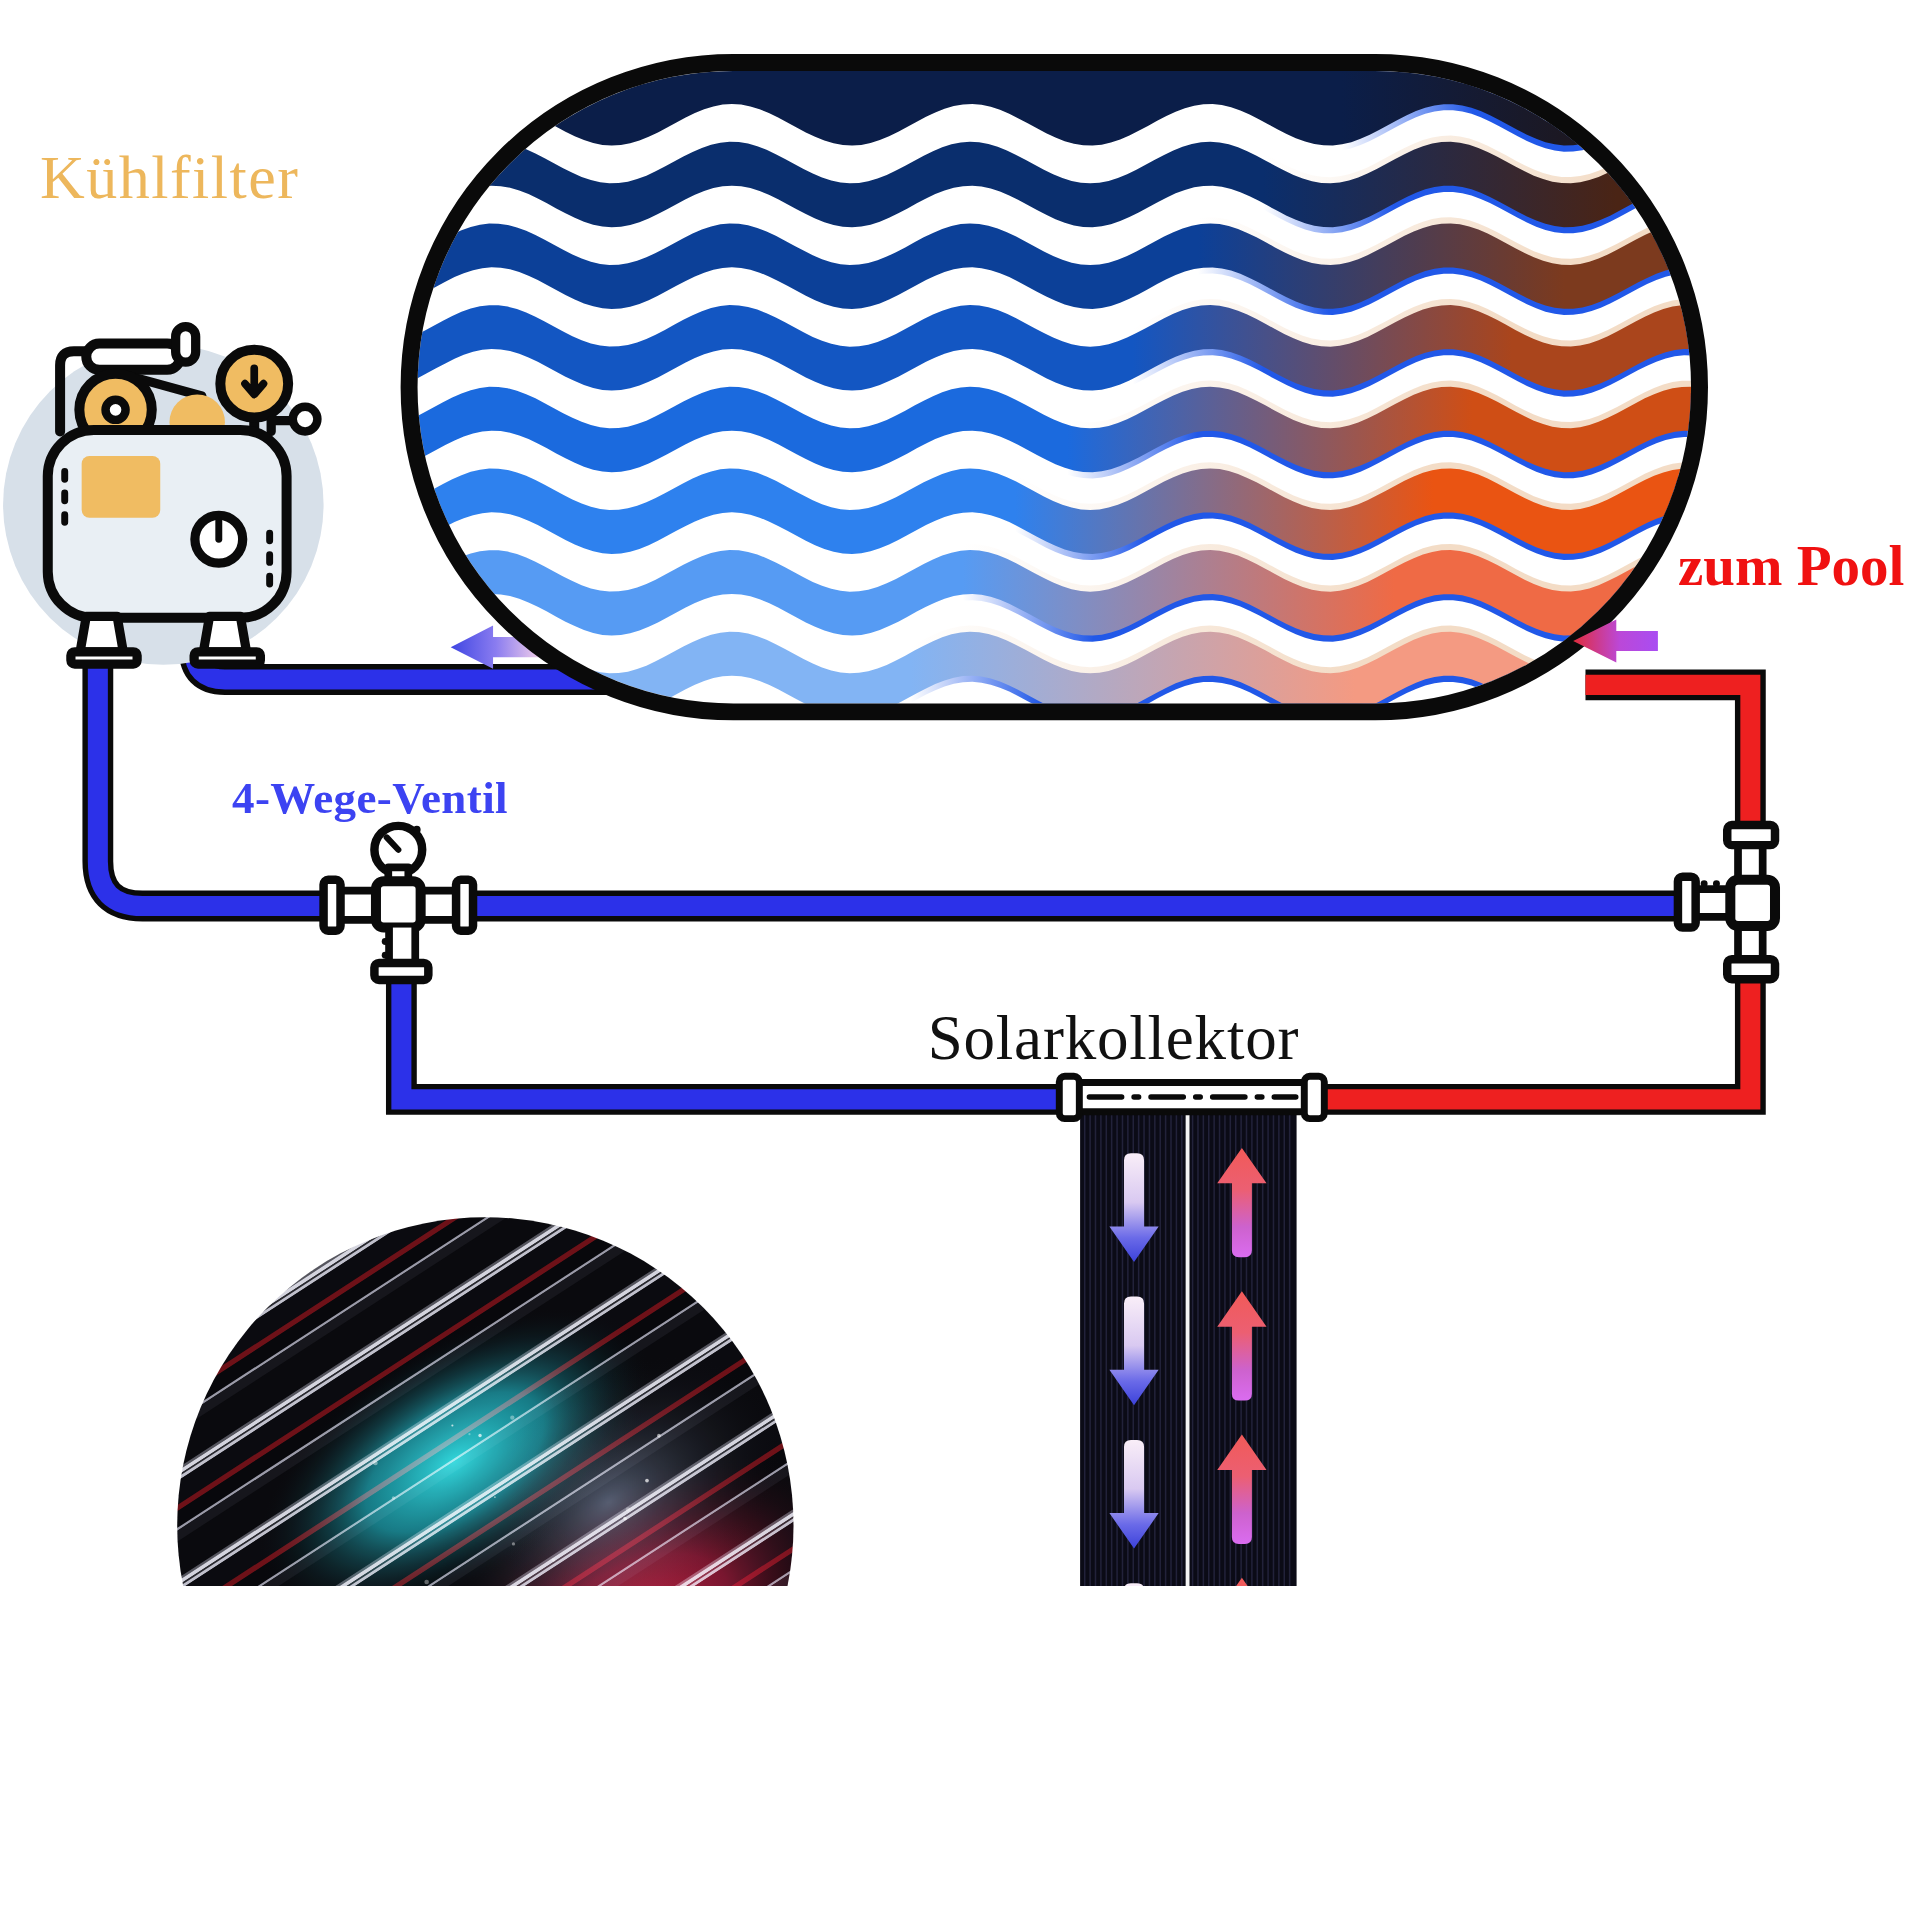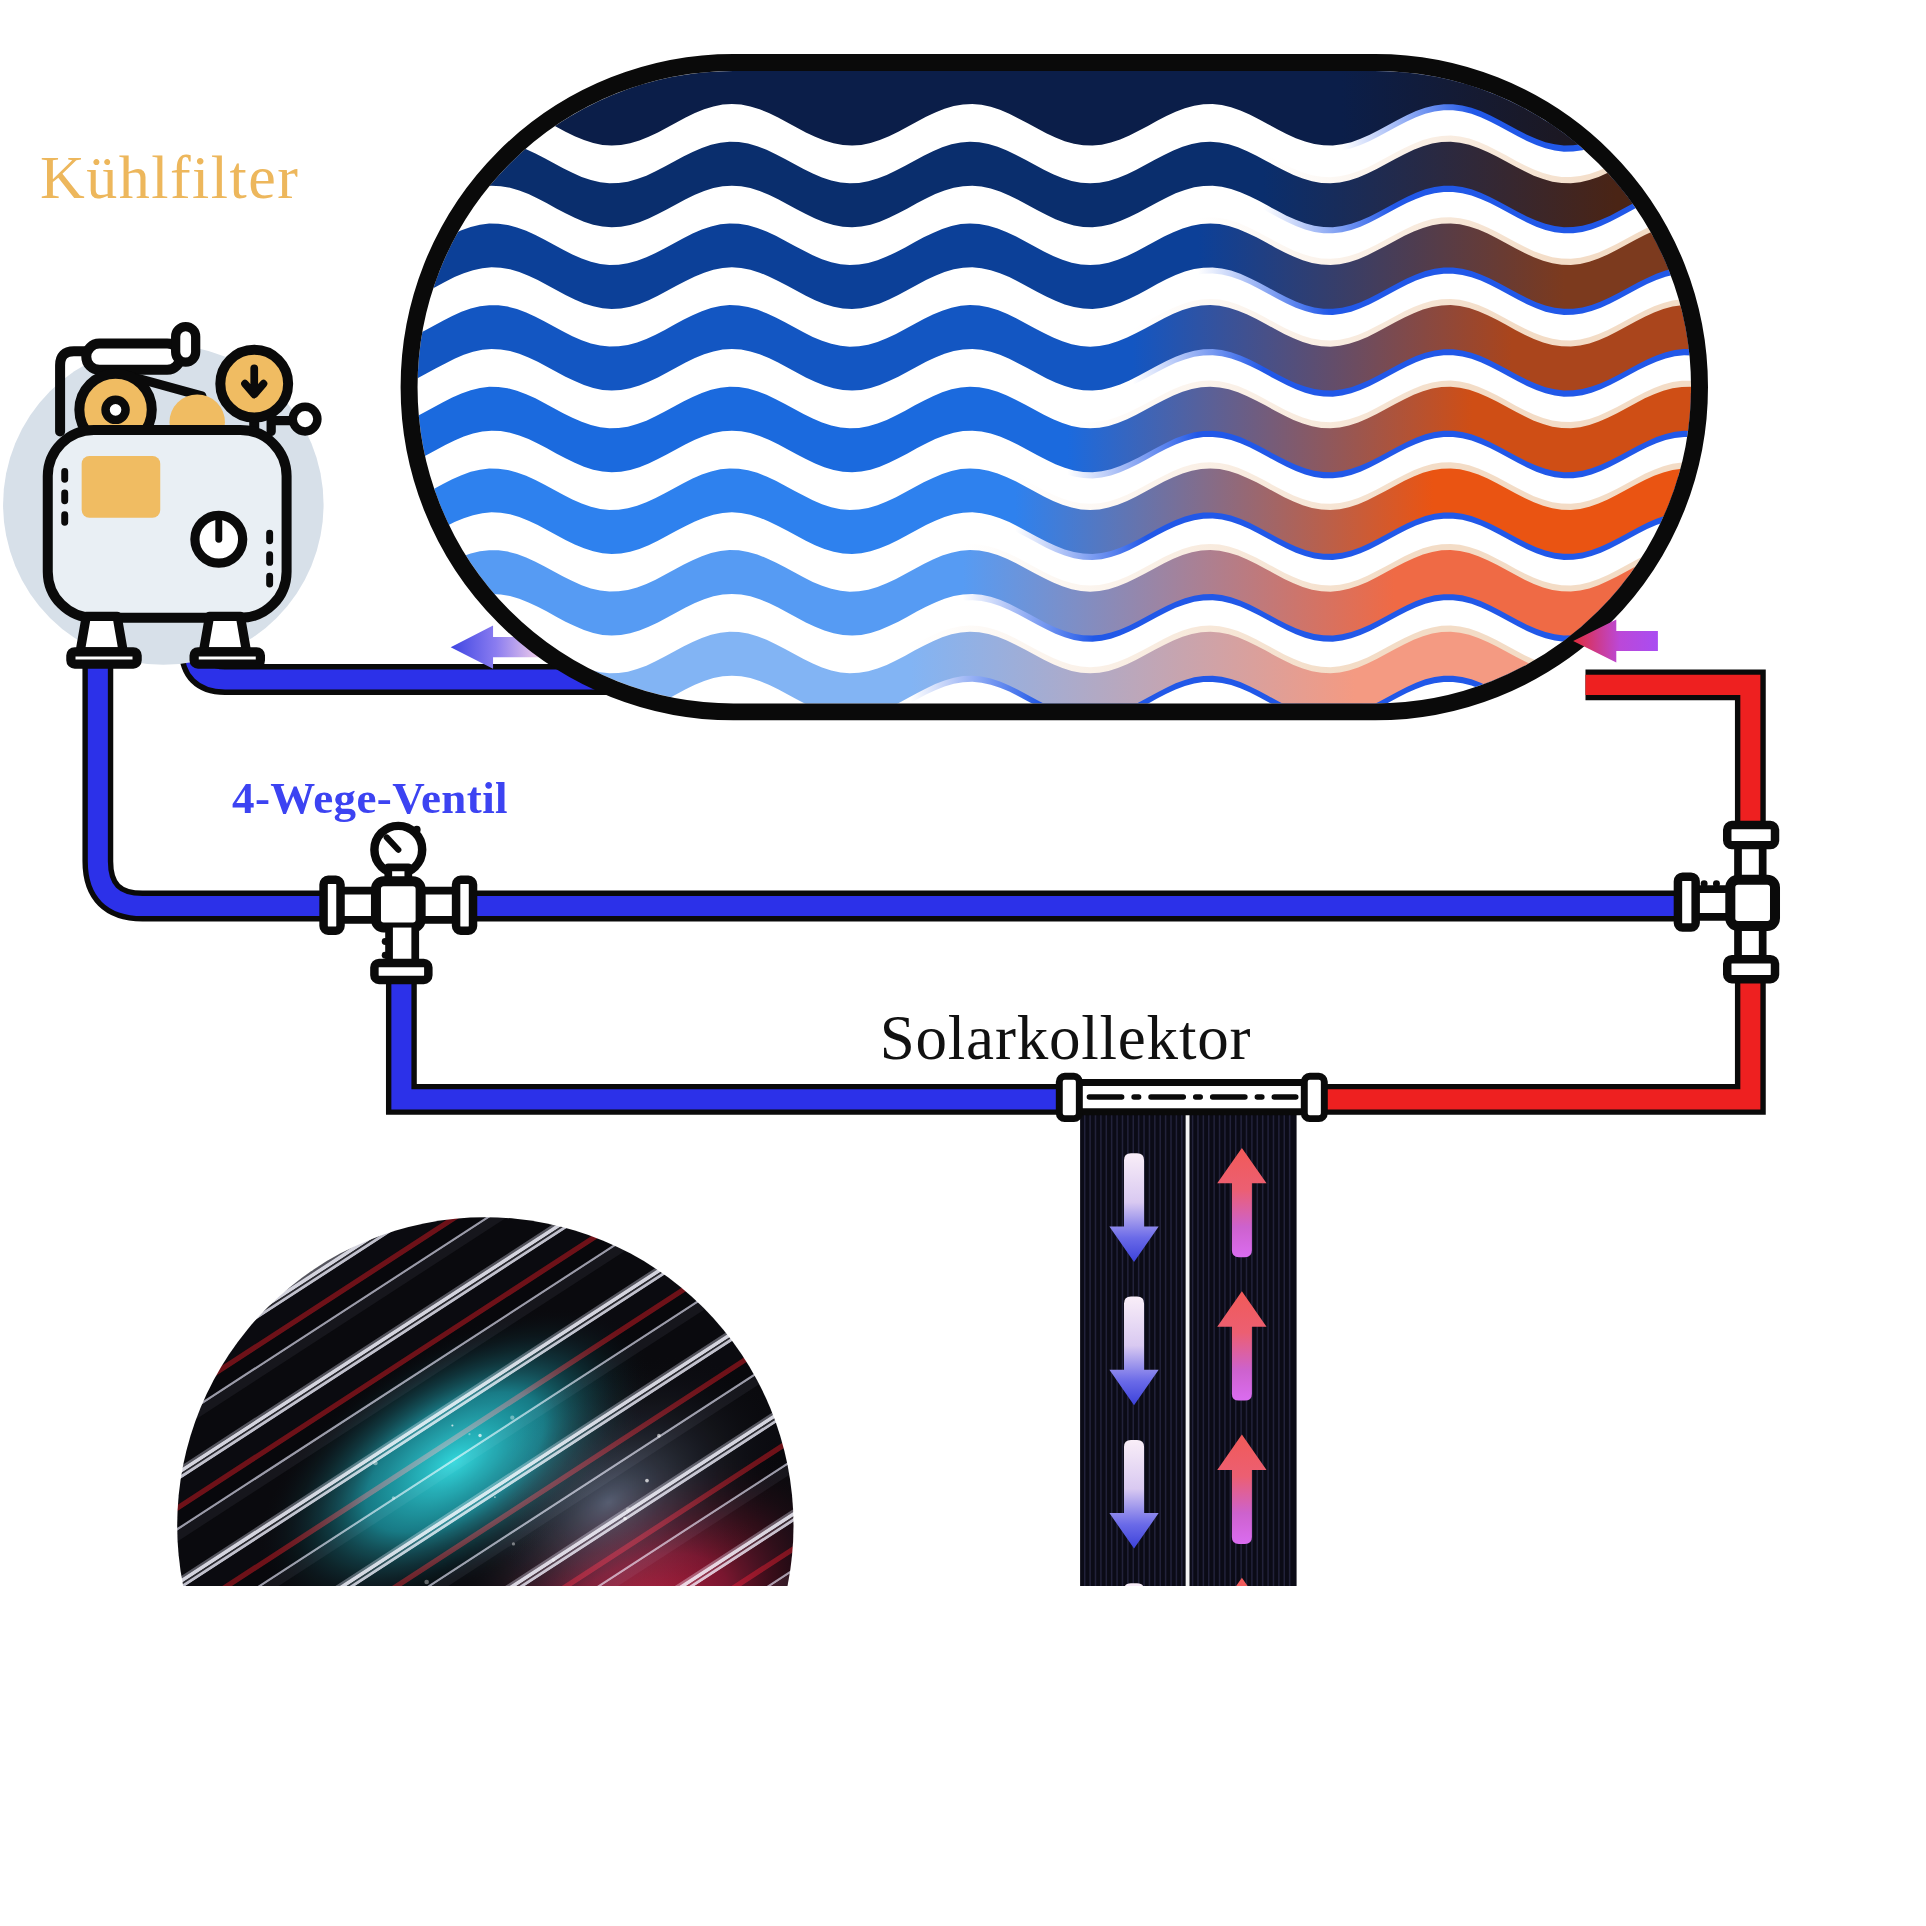--- a/index.html
+++ b/index.html
@@ -4,21 +4,21 @@
 <style>
   html,body{margin:0;padding:0;background:#fff;}
   .canvas{position:relative;width:1926px;height:1586px;background:var(--background,#fff);overflow:hidden;
           font-family:Liberation Serif, serif;}
   .canvas svg{position:absolute;left:0;top:0;width:1926px;height:1926px;}
   .label{position:absolute;white-space:nowrap;}
   #lbl-kuehlfilter{left:6.2px;top:142px;width:327px;text-align:center;font-size:62px;font-weight:500;
                    letter-spacing:1.5px;color:var(--label-cool-filter,#edb75c);}
   #lbl-valve{left:189px;top:772px;width:362px;text-align:center;font-size:45px;font-weight:700;
              letter-spacing:0.4px;color:var(--label-valve,#3c43f2);}
-  #lbl-solar{left:842px;top:1002px;width:447px;text-align:center;font-size:63px;font-weight:400;
+  #lbl-solar{left:890px;top:1002px;width:447px;text-align:center;font-size:63px;font-weight:400;
              letter-spacing:0.8px;color:var(--label-collector,#111);}
   #lbl-return{right:21.6px;top:533px;width:362px;text-align:right;font-size:57px;font-weight:700;
               line-height:1.17;color:var(--label-return,#f01111);}
   
   .outl{fill:none;stroke:var(--outline,#0a0a0a);stroke-width:40;stroke-linejoin:miter;}
   .cold{fill:none;stroke:var(--pipe-cold,#2c31e9);stroke-width:26;stroke-linejoin:miter;}
   .hot{fill:none;stroke:var(--pipe-hot,#ee2020);stroke-width:26;stroke-linejoin:miter;}
   
   .ic{fill:none;stroke:var(--outline,#0a0a0a);stroke-linecap:round;stroke-linejoin:round;}
   .icw{fill:#fff;stroke:var(--outline,#0a0a0a);stroke-linecap:round;stroke-linejoin:round;}
@@ -508,15 +508,16 @@
             <circle cx="554.0" cy="2194.4" r="2.6" fill="#ffffff" opacity="0.58" style="mix-blend-mode:screen"></circle>
           </g>
     </g>
   </g>
 </svg>
 
 <div class="label" id="lbl-kuehlfilter">Kühlfilter</div>
 <div class="label" id="lbl-valve">4-Wege-Ventil</div>
 <div class="label" id="lbl-solar">Solarkollektor</div>
 <div class="label" id="lbl-return">
+  <div>zum Pool</div>
 </div>
 
 </div>
 
 </body></html>

